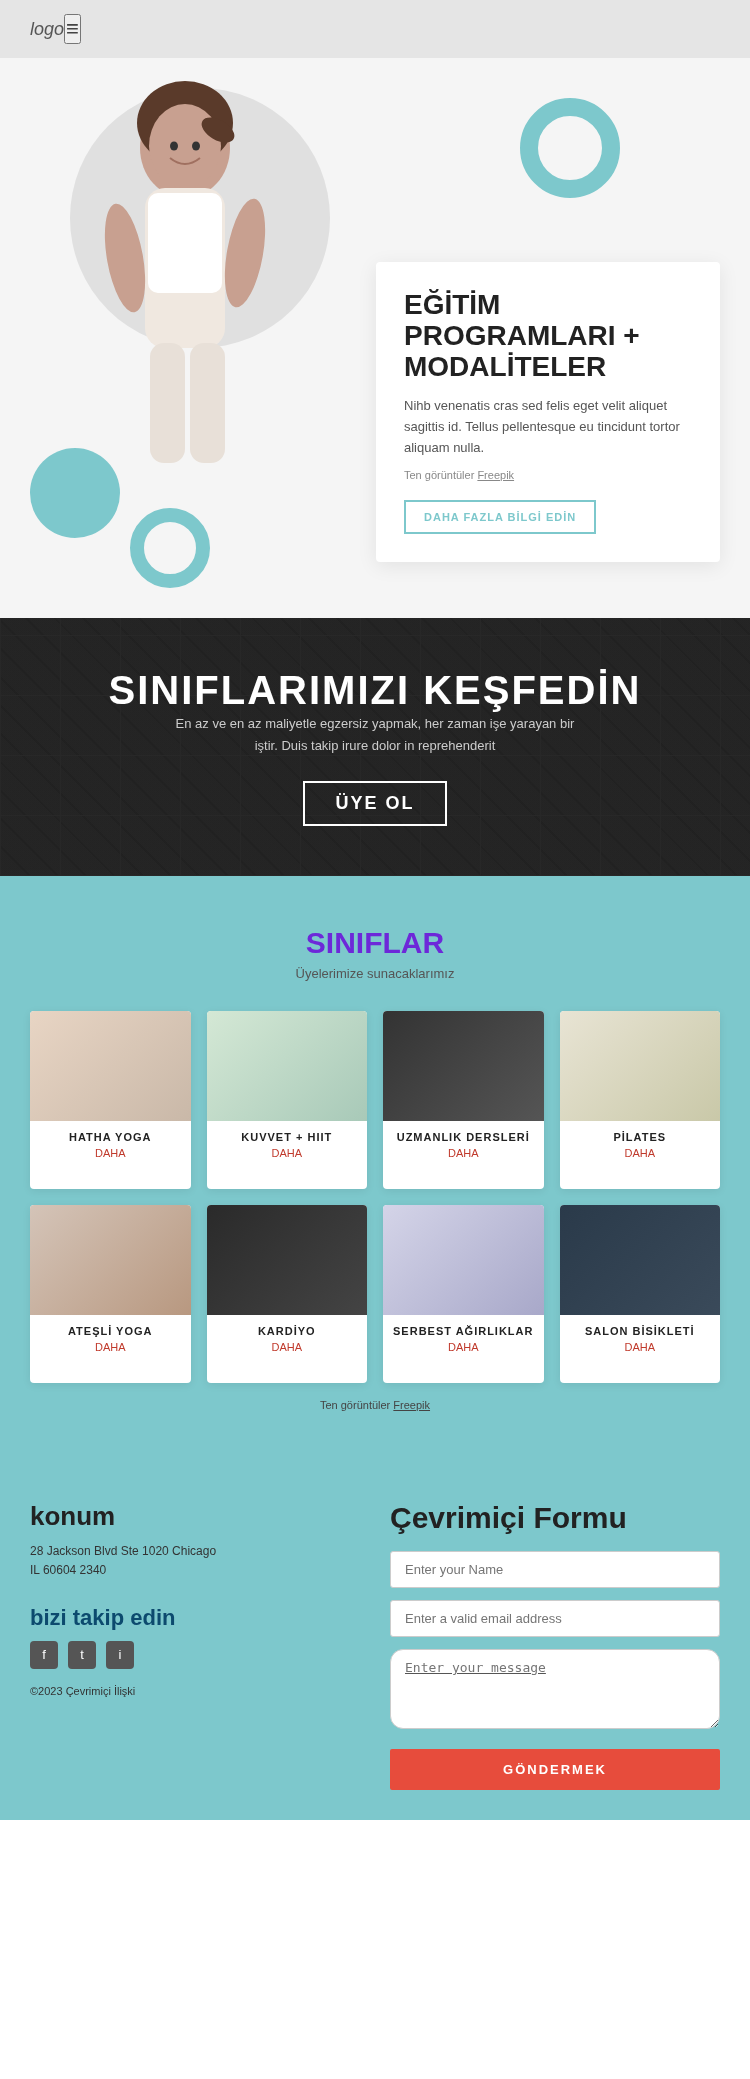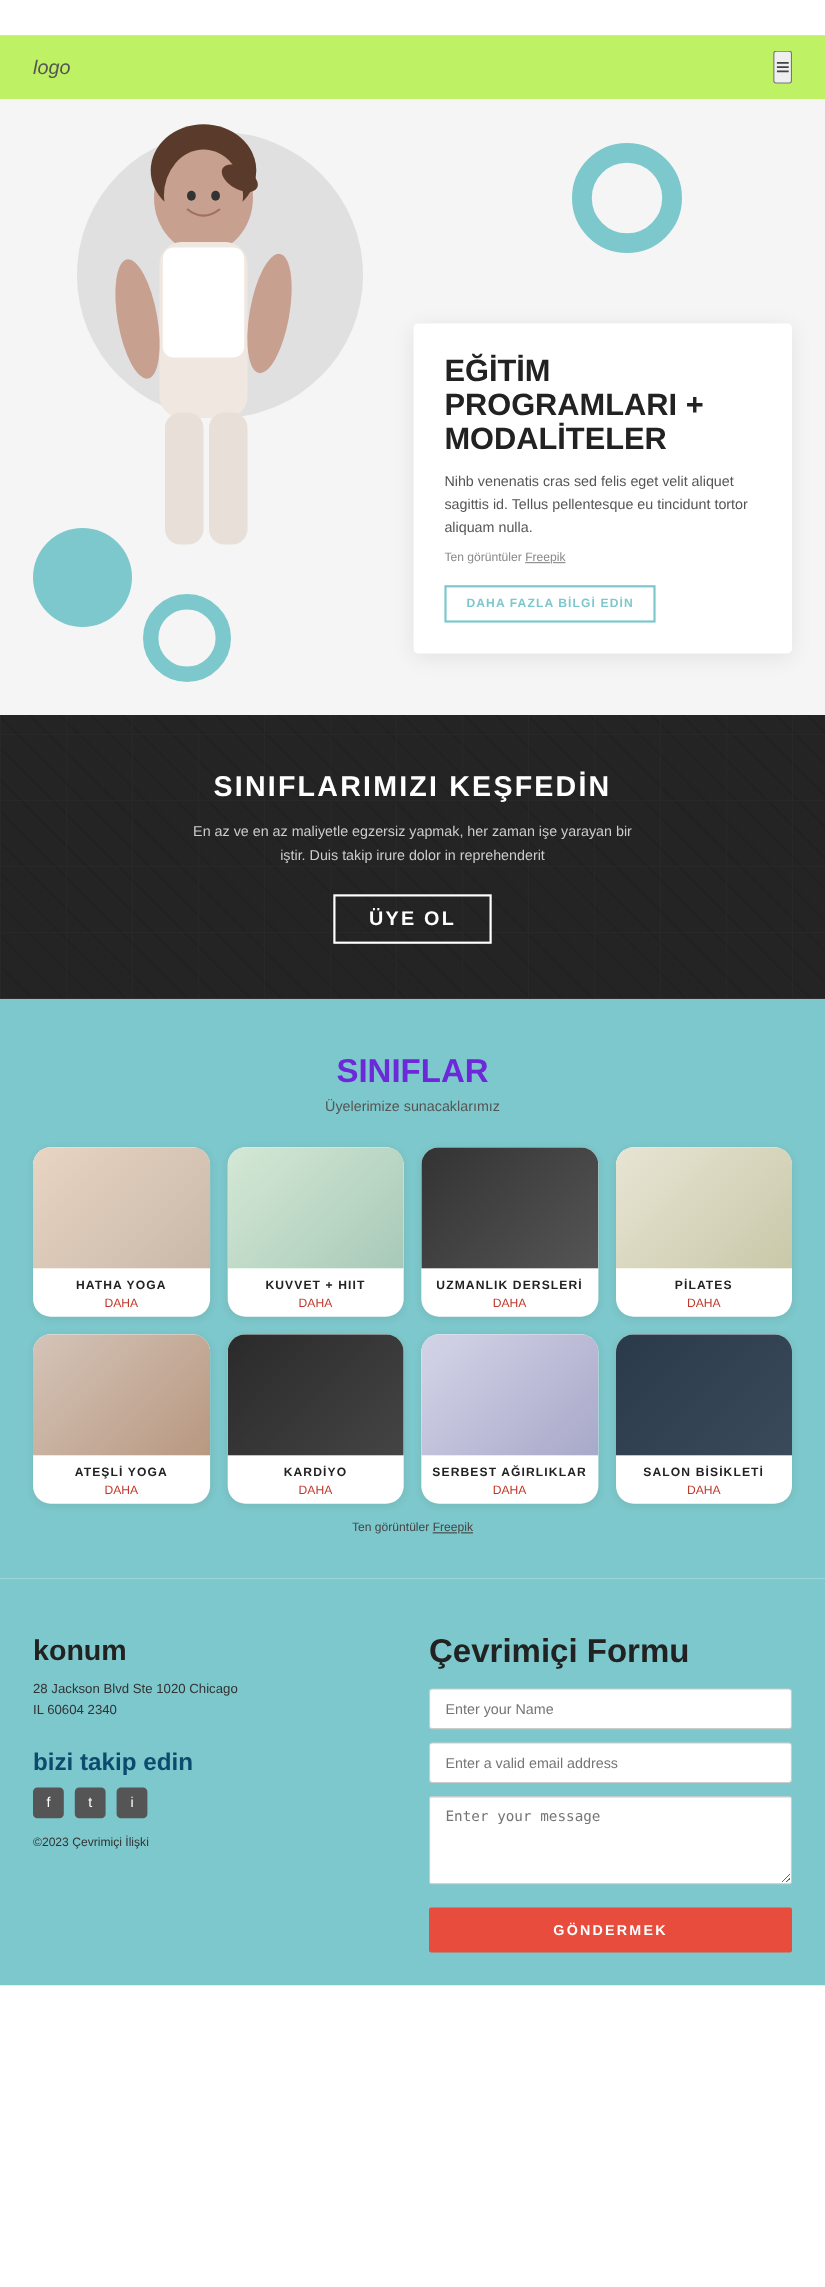--- a/index.html
+++ b/index.html
@@ -1,21 +1,21 @@
 <!DOCTYPE html>
 <html><head>
   <meta charset="utf-8">
   <style>
     * { box-sizing: border-box; margin: 0; padding: 0; }
     body { font-family: 'Segoe UI', Arial, sans-serif; width: 750px; overflow-x: hidden; background: #fff; }
 
     
     .header {
-      display: flex; justify-content: space-between; align-items: center;
-      padding: 14px 30px; background: #bef264; margin-top: 32px;
+      display: flex; justify-content: flex-start; align-items: center;
+      padding: 14px 30px; background: #e5e5e5;
     }
     .header-logo { font-size: 18px; color: #555; font-style: italic; }
     .hamburger { font-size: 22px; color: #444; cursor: pointer; }
 
     
     .hero {
       position: relative; background: #f5f5f5; min-height: 560px;
       overflow: hidden; padding: 40px 0;
     }
     .hero-circle-teal-top {
@@ -56,22 +56,22 @@
       justify-content: center; padding: 50px 20px; text-align: center;
       overflow: hidden;
     }
     .discover-bg {
       position: absolute; inset: 0;
       background: linear-gradient(rgba(30,30,30,0.65), rgba(30,30,30,0.65)),
         repeating-linear-gradient(45deg, #444 0px, #444 2px, #555 2px, #555 20px);
       
     }
     .discover h2 {
-      position: relative; font-size: 26px; font-weight: 900; color: #fff;
-      letter-spacing: 2px; text-transform: uppercase; margin-bottom: 14px;
+      position: relative; font-size: 40px; font-weight: 900; color: #fff;
+      letter-spacing: 2px; text-transform: uppercase; margin-bottom: 0;
     }
     .discover p {
       position: relative; font-size: 13px; color: #ccc;
       max-width: 420px; line-height: 1.7; margin-bottom: 24px;
     }
     .discover-btn {
       position: relative; background: transparent; border: 2px solid #fff;
       color: #fff; padding: 10px 30px; font-size: 18px; font-weight: 700;
       letter-spacing: 2px; text-transform: uppercase; cursor: pointer;
     }
@@ -85,22 +85,22 @@
       color: #6d28d9; text-transform: uppercase; margin-bottom: 6px;
     }
     .classes-section .subtitle {
       text-align: center; font-size: 13px; color: #555; margin-bottom: 30px;
     }
     .classes-grid {
       display: grid; grid-template-columns: repeat(4, 1fr); gap: 16px;
       margin-bottom: 16px;
     }
     .class-card {
-      background: #fff; border-radius: 16px; overflow: hidden;
-      box-shadow: 0 2px 8px rgba(0,0,0,0.08); padding-bottom: 6px;
+      background: #fff; border-radius: 4px; overflow: hidden;
+      box-shadow: 0 2px 8px rgba(0,0,0,0.08); padding-bottom: 30px;
     }
     .class-card-img-placeholder {
       width: 100%; height: 110px;
     }
     .class-card-title {
       font-size: 11px; font-weight: 700; text-align: center;
       letter-spacing: 1px; color: #222; margin: 10px 0 4px; text-transform: uppercase;
     }
     .class-card-more {
       font-size: 11px; text-align: center; color: #c0392b;
@@ -128,23 +128,23 @@
     .footer-copy { font-size: 11px; color: #333; }
 
     .footer-right h2 { font-size: 30px; font-weight: 700; color: #222; margin-bottom: 16px; }
     .form-input {
       width: 100%; padding: 10px 14px; margin-bottom: 12px;
       border: 1px solid #ccc; border-radius: 3px; font-size: 13px;
       color: #555; outline: none; background: #fff;
     }
     .form-textarea {
       width: 100%; padding: 10px 14px; margin-bottom: 16px;
-      border: 1px solid #ccc; border-radius: 2px; font-size: 13px;
+      border: 1px solid #ccc; border-radius: 13px; font-size: 13px;
       color: #555; outline: none; background: #fff;
-      height: 80px; resize: vertical;
+      height: 80px; resize: vertical; text-decoration: underline;
     }
     .submit-btn {
       width: 100%; padding: 13px; background: #e74c3c; color: #fff;
       border: none; font-size: 13px; font-weight: 700; letter-spacing: 2px;
       text-transform: uppercase; cursor: pointer; border-radius: 2px;
     }
 
     
     .img-yoga1 { background: linear-gradient(135deg, #e8d5c4 0%, #c9b8a8 100%); }
     .img-hiit { background: linear-gradient(135deg, #d4e8d5 0%, #a8c9b8 100%); }

